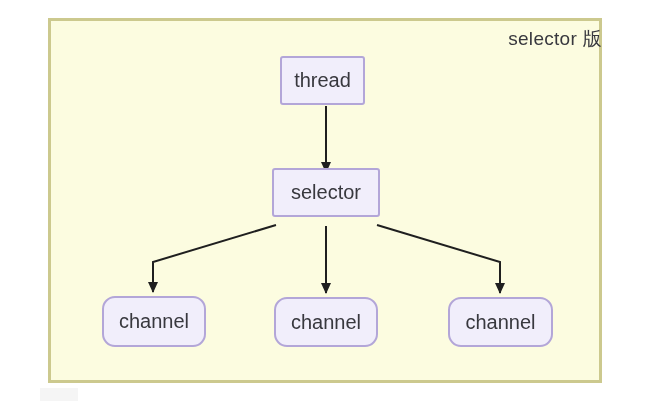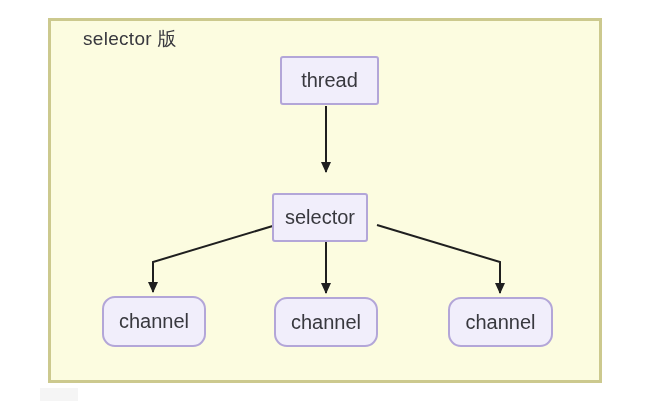--- a/index.html
+++ b/index.html
@@ -22,43 +22,42 @@
     height: 365px;
     box-sizing: border-box;
     background: var(--panel-bg, #fcfce0);
     border: 3px solid var(--panel-border, #ccc98e);
   }
   .diagram-title {
     position: absolute;
     left: 48px;
     top: 29px;
     width: 554px;
-    text-align: left;
+    text-align: right;
     font-size: 19px;
     line-height: 20px;
     color: var(--text-color, #38383e);
     letter-spacing: 0.3px;
-    padding-left: 35px;
   }
   .node {
     position: absolute;
     box-sizing: border-box;
     background: var(--node-bg, #f1eefb);
     border: 2px solid var(--node-border, #b3a6d8);
     display: flex;
     align-items: center;
     justify-content: center;
     font-size: 20px;
     color: var(--text-color, #38383e);
   }
   .node.square { border-radius: 3px; }
   .node.rounded { border-radius: 13px; }
 
-  #node-thread   { left: 280px; top: 56px;  width: 99px;  height: 49px; }
-  #node-selector { left: 272px; top: 193px; width: 96px; height: 49px; }
+  #node-thread   { left: 280px; top: 56px;  width: 85px;  height: 49px; }
+  #node-selector { left: 272px; top: 168px; width: 108px; height: 49px; }
   #node-channel-1 { left: 102px; top: 296px; width: 104px; height: 51px; }
   #node-channel-2 { left: 274px; top: 297px; width: 104px; height: 50px; }
   #node-channel-3 { left: 448px; top: 297px; width: 105px; height: 50px; }
 
   .arrows {
     position: absolute;
     left: 0; top: 0;
     width: 647px;
     height: 413px;
     pointer-events: none;

